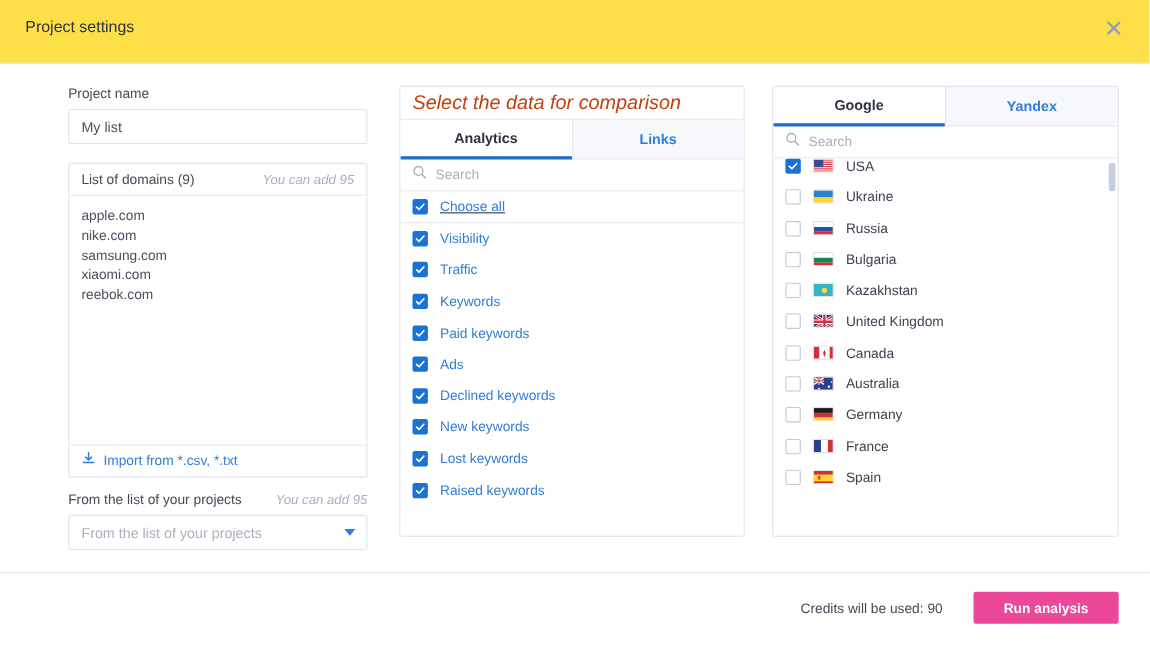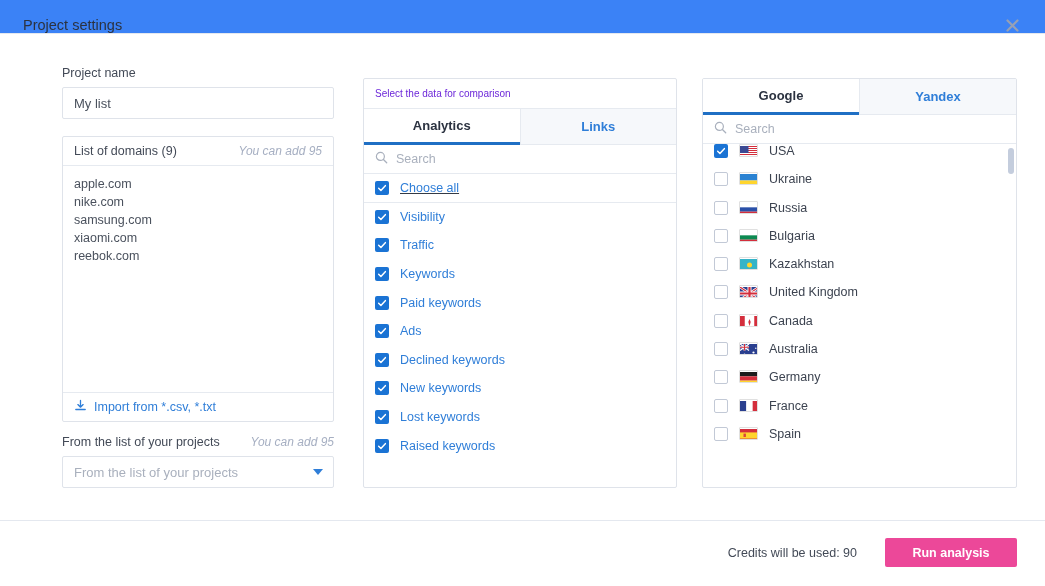--- a/index.html
+++ b/index.html
@@ -7,37 +7,37 @@
     width: 1045px; height: 586px;
     background: #ffffff;
     font-family: "Liberation Sans", sans-serif;
     color: #333a45;
     overflow: hidden;
   }
 
   
   .dialog-header {
     position: absolute; left: 0; top: 0;
-    width: 1045px; height: 34px;
+    width: 1045px; height: 58px;
     border-bottom: 1px solid #e4e8ef;
-    background: #3b82f6;
+    background: #fde047;
   }
   .dialog-title {
     position: absolute; left: 23px; top: 17px;
     font-size: 14.5px; color: #2b3240; font-weight: 400;
   }
   .close-btn {
     position: absolute; right: 22px; top: 14px;
     width: 22px; height: 22px; cursor: pointer;
     display: flex; align-items: center; justify-content: center;
   }
   .close-btn svg { display: block; }
 
   
-  .col-left   { position: absolute; left: 22px;  top: 66px; width: 312px; padding-left: 40px; }
+  .col-left   { position: absolute; left: 22px;  top: 78px; width: 312px; padding-left: 40px; }
   .col-mid    { position: absolute; left: 363px; top: 78px; width: 314px; }
   .col-right  { position: absolute; left: 702px; top: 78px; width: 315px; }
 
   .field-label {
     font-size: 12.5px; color: #434a57; margin-bottom: 7px; display: block;
   }
   .text-input {
     width: 100%; height: 32px;
     border: 1px solid #dfe3ea; border-radius: 2px;
     background: #fff; padding: 0 11px;
@@ -88,21 +88,21 @@
   
   .card {
     border: 1px solid #dfe3ea; border-radius: 2px; background: #fff;
     height: 410px; display: flex; flex-direction: column; overflow: hidden;
   }
   .card-head {
     height: 30px; border-bottom: 1px solid #e6eaf0; flex: none;
     display: flex; align-items: center; justify-content: space-between;
     padding: 0 11px;
   }
-  .card-head-title { font-size: 10px; color: #6d28d9; }
+  .card-head-title { font-size: 18px; color: #c2410c; font-style: italic; }
 
   .tabs { display: flex; height: 36px; flex: none; }
   .tab {
     flex: 1; display: flex; align-items: center; justify-content: center;
     font-size: 13px; cursor: pointer; position: relative; text-align: right;
   }
   .tab.active {
     background: #fff; color: #2b3240; font-weight: bold;
     border-bottom: 3px solid #1f6fc4;
   }

